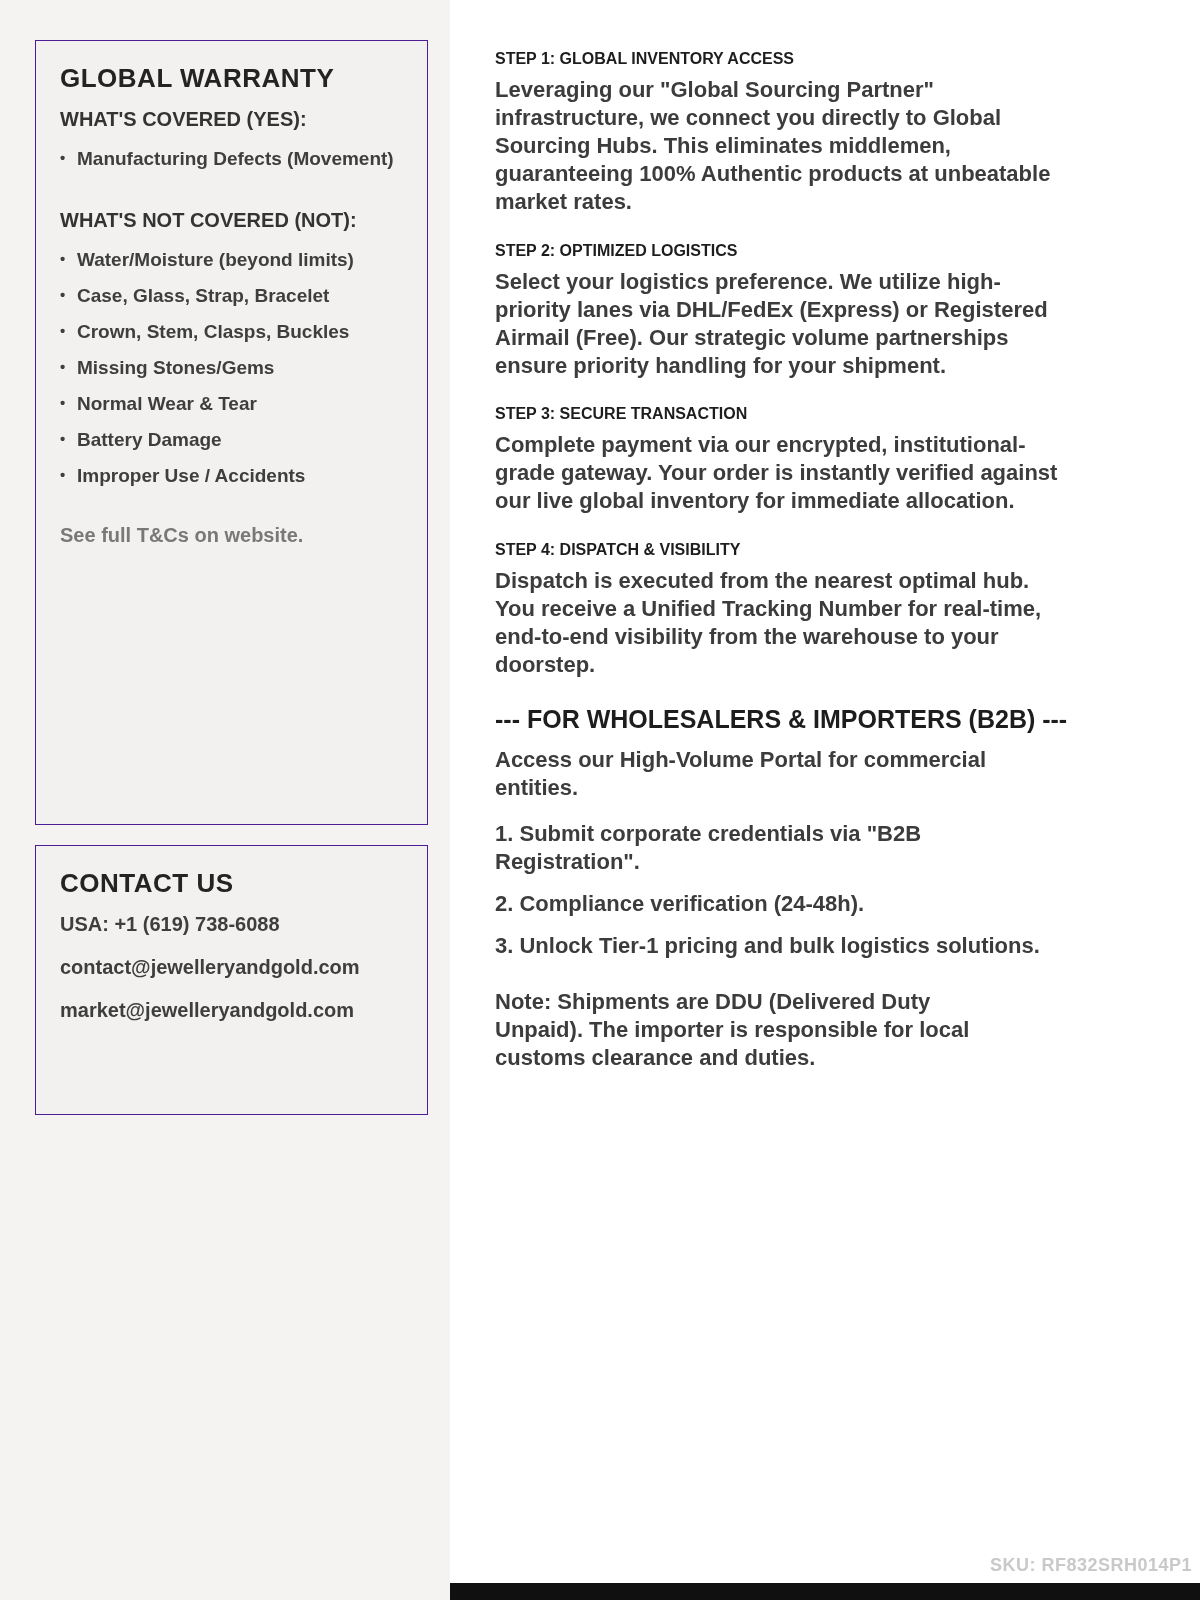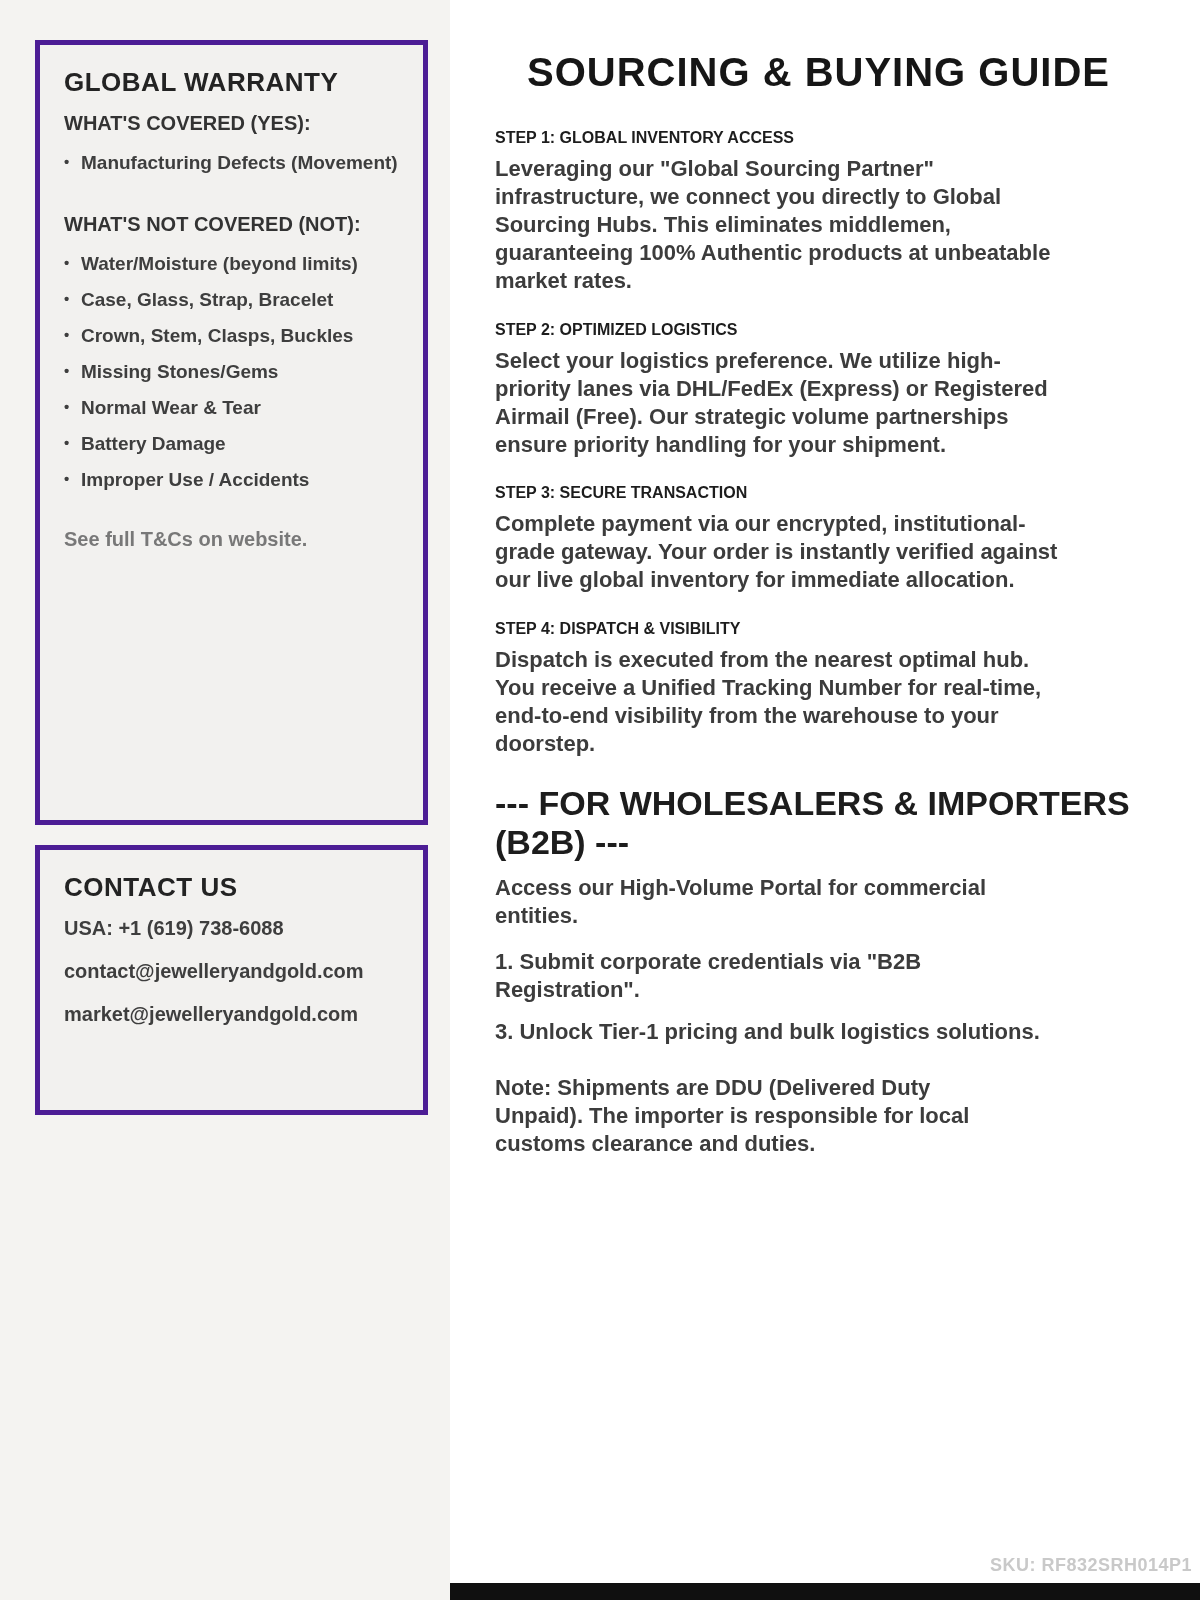--- a/index.html
+++ b/index.html
@@ -15,21 +15,21 @@
 
   
   .sidebar {
     width: 450px; min-width: 450px;
     background: #f4f3f1;
     box-sizing: border-box;
     padding: 40px 22px 0 35px;
   }
   .box {
     background: #f2f1ef;
-    border: 5px solid #4c1d95;
+    border: 1px solid #4c1d95;
     box-sizing: border-box;
     padding: 22px 24px;
     margin-bottom: 20px;
   }
   .warranty-box { min-height: 785px; }
   .terms-box    { min-height: 345px; }
   .contact-box  { min-height: 270px; }
 
   .side-title {
     margin: 0 0 14px 0;
@@ -106,21 +106,21 @@
   .step-body {
     margin: 0 0 26px 0;
     font-size: 22px;
     font-weight: 600;
     line-height: 1.27;
     color: #3c3c3c;
     max-width: 578px;
   }
   .b2b-heading {
     margin: 6px 0 12px 0;
-    font-size: 34px;
+    font-size: 25px;
     font-weight: bold;
     color: #1d1d1d;
   }
   .b2b-intro {
     margin: 0 0 18px 0;
     font-size: 22px;
     font-weight: 600;
     line-height: 1.27;
     color: #3c3c3c;
     max-width: 578px;
@@ -187,21 +187,20 @@
     <section class="box contact-box">
       <h2 class="side-title">CONTACT US</h2>
       <p class="contact-line">USA: +1 (619) 738-6088</p>
       <p class="contact-line">contact@jewelleryandgold.com</p>
       <p class="contact-line">market@jewelleryandgold.com</p>
     </section>
 
   </aside>
 
   <main class="main">
-    <h1 class="page-title">SOURCING &amp; BUYING GUIDE</h1>
 
     <section class="step">
       <h2 class="step-heading">STEP 1: GLOBAL INVENTORY ACCESS</h2>
       <p class="step-body">Leveraging our "Global Sourcing Partner" infrastructure, we connect you directly to Global Sourcing Hubs. This eliminates middlemen, guaranteeing 100% Authentic products at unbeatable market rates.</p>
     </section>
 
     <section class="step">
       <h2 class="step-heading">STEP 2: OPTIMIZED LOGISTICS</h2>
       <p class="step-body">Select your logistics preference. We utilize high-priority lanes via DHL/FedEx (Express) or Registered Airmail (Free). Our strategic volume partnerships ensure priority handling for your shipment.</p>
     </section>
@@ -213,20 +212,21 @@
 
     <section class="step">
       <h2 class="step-heading">STEP 4: DISPATCH &amp; VISIBILITY</h2>
       <p class="step-body">Dispatch is executed from the nearest optimal hub. You receive a Unified Tracking Number for real-time, end-to-end visibility from the warehouse to your doorstep.</p>
     </section>
 
     <section class="b2b">
       <h2 class="b2b-heading">--- FOR WHOLESALERS &amp; IMPORTERS (B2B) ---</h2>
       <p class="b2b-intro">Access our High-Volume Portal for commercial entities.</p>
       <p class="b2b-item">1. Submit corporate credentials via "B2B Registration".</p>
+      <p class="b2b-item">2. Compliance verification (24-48h).</p>
       <p class="b2b-item">3. Unlock Tier-1 pricing and bulk logistics solutions.</p>
       <p class="b2b-note">Note: Shipments are DDU (Delivered Duty Unpaid). The importer is responsible for local customs clearance and duties.</p>
     </section>
 
     <div class="sku-label">SKU: RF832SRH014P1</div>
     <div class="footer-bar"></div>
   </main>
 
 </div>
 

